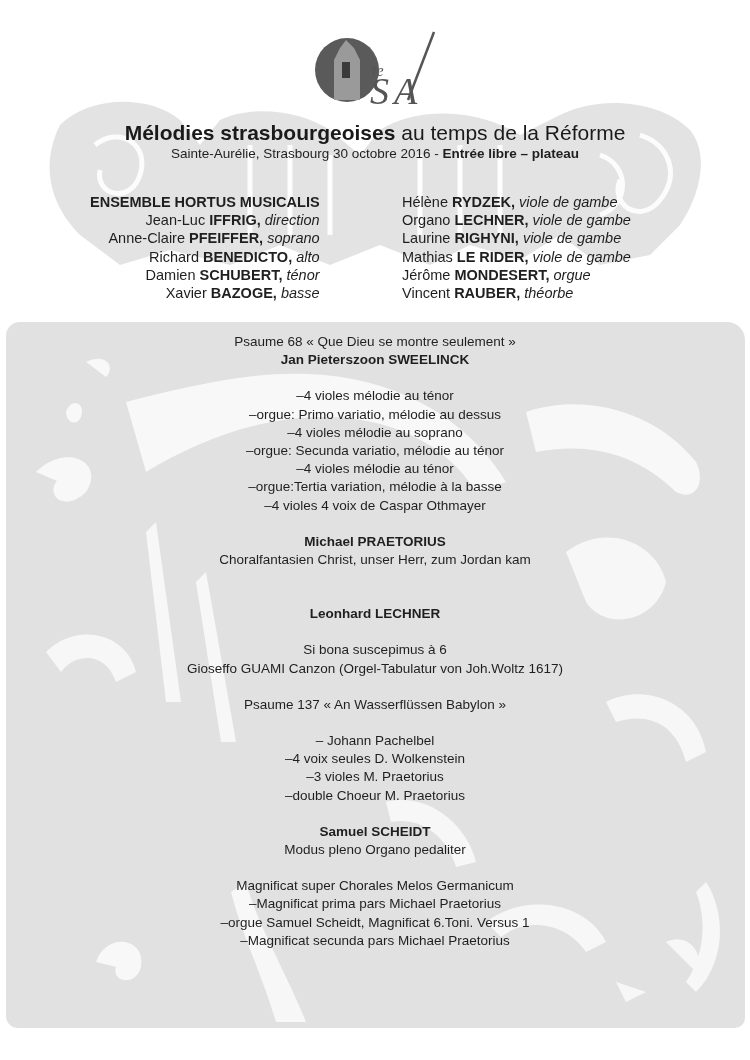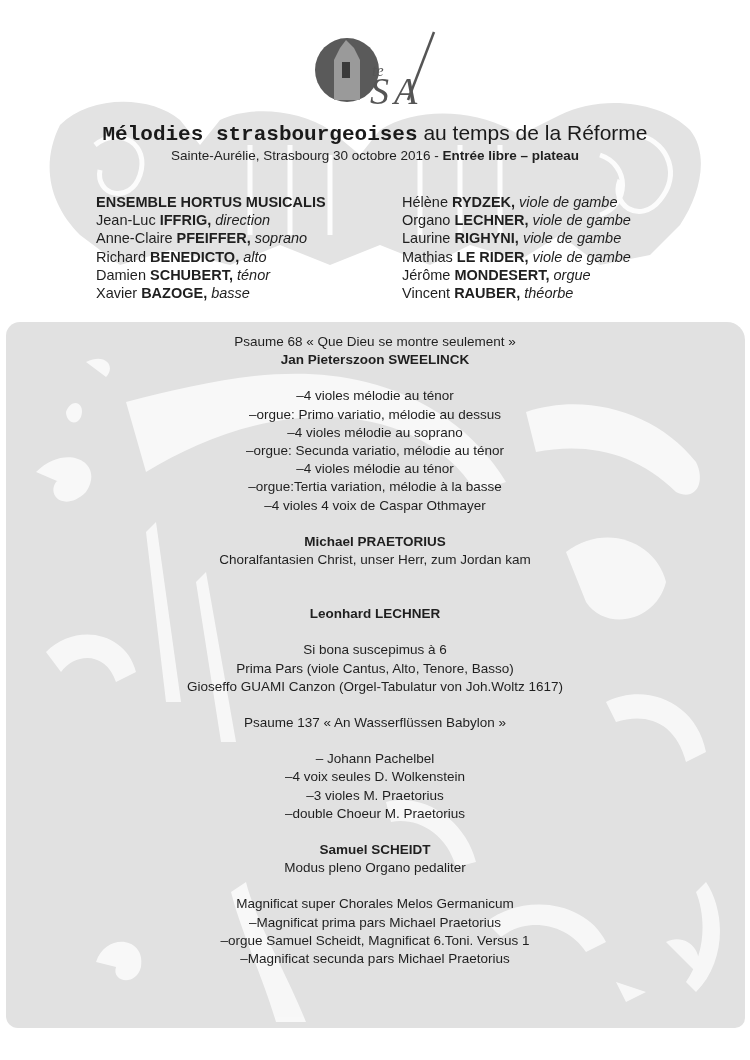--- a/index.html
+++ b/index.html
@@ -15,25 +15,25 @@
   }
   .panel {
     position: absolute; left: 6px; top: 322px; width: 739px; height: 706px;
     background: #e1e1e1; border-radius: 14px 18px 10px 12px;
     overflow: hidden;
   }
   .panel svg { position: absolute; left: 0; top: 0; }
   .logo { position: absolute; left: 312px; top: 20px; width: 130px; height: 90px; }
   .title-block { position: absolute; left: 0; top: 121px; width: 750px; text-align: center; }
   .title { font-size: 21px; line-height: 24px; color: #1a1a1a; }
-  .title b { font-weight: bold; font-family: Liberation Mono, monospace; }
+  .title b { font-weight: bold; }
   .subtitle { font-size: 13.5px; line-height: 17px; }
   .subtitle b { font-weight: bold; }
   .cast { position: absolute; top: 193px; font-size: 14.5px; line-height: 18.2px; }
-  .cast.left { left: 96px; }
+  .cast.left { left: 90px; text-align: right; }
   .cast.right { left: 402px; }
   .cast .row { white-space: nowrap; }
   .cast .role { font-style: italic; }
   .cast .head { font-weight: bold; }
   .program { position: absolute; left: 0; top: 333px; width: 750px; text-align: center;
              font-size: 13.5px; line-height: 18.2px; color: #1f1f1f; }
   .program .line { white-space: nowrap; }
   .program .bold { font-weight: bold; }
   .program .gap { height: 18px; }
 </style>
@@ -121,21 +121,20 @@
     <div class="line">–orgue:Tertia variation, mélodie à la basse</div>
     <div class="line">–4 violes 4 voix de Caspar Othmayer</div>
     <div class="gap"></div>
     <div class="line bold">Michael PRAETORIUS</div>
     <div class="line">Choralfantasien Christ, unser Herr, zum Jordan kam</div>
     <div class="gap"></div>
     <div class="gap"></div>
     <div class="line bold">Leonhard LECHNER</div>
     <div class="gap"></div>
     <div class="line">Si bona suscepimus à 6</div>
-    <div class="line">Prima Pars (viole Cantus, Alto, Tenore, Basso)</div>
     <div class="line">Gioseffo GUAMI Canzon (Orgel-Tabulatur von Joh.Woltz 1617)</div>
     <div class="gap"></div>
     <div class="line">Psaume 137 «  An Wasserflüssen Babylon »</div>
     <div class="gap"></div>
     <div class="line">–  Johann Pachelbel</div>
     <div class="line">–4 voix seules D. Wolkenstein</div>
     <div class="line">–3 violes M. Praetorius</div>
     <div class="line">–double Choeur M. Praetorius</div>
     <div class="gap"></div>
     <div class="line bold">Samuel SCHEIDT</div>

